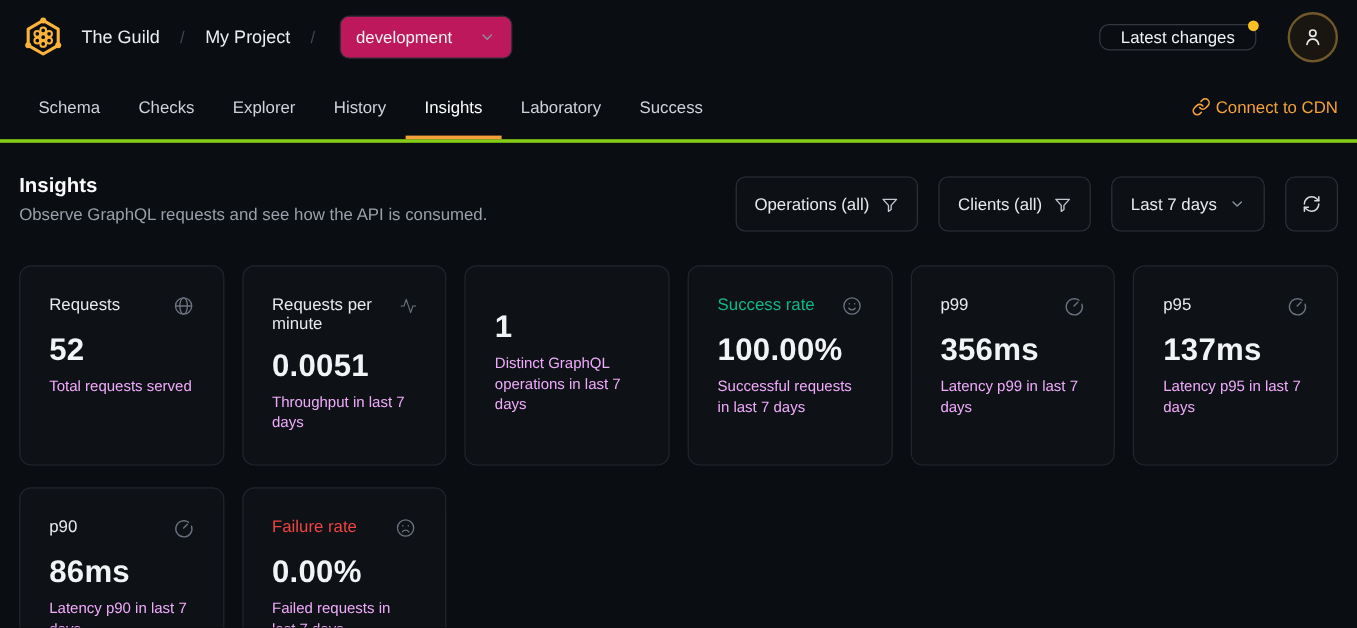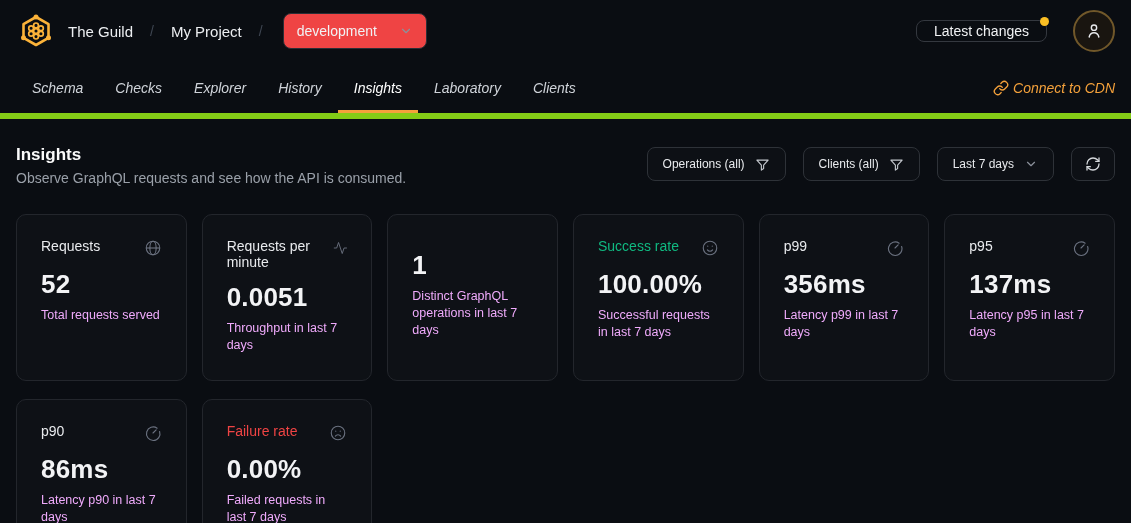--- a/index.html
+++ b/index.html
@@ -21,21 +21,21 @@
     padding: 0 16px;
   }
   .header-left { display: flex; align-items: center; gap: 12px; }
   .logo { width: 40px; height: 40px; cursor: pointer; }
   .crumbs { display: flex; align-items: center; gap: 17px; }
   .crumb { font-size: 15px; font-weight: 500; color: #eceef1; cursor: pointer; }
   .crumb-sep { color: #3f4652; font-size: 14px; }
   .target-select {
     display: flex; align-items: center; gap: 22px;
     margin-left: 3px;
-    background: #ef4444;
+    background: #be185d;
     border: 1px solid #2a2e35;
     border-radius: 8px;
     padding: 9px 13px;
     font-size: 14px; color: #f1f2f4;
     cursor: pointer;
   }
   .target-select .chev { color: #8b919b; }
 
   .header-right { display: flex; align-items: center; gap: 26px; }
   .latest-changes {
@@ -66,23 +66,22 @@
     display: flex; align-items: center; justify-content: center;
     color: #e7e9ec; cursor: pointer;
   }
 
   
   .nav {
     height: 57px;
     display: flex;
     align-items: stretch;
     justify-content: space-between;
-    border-bottom: 6px solid #84cc16;
+    border-bottom: 3px solid #84cc16;
     padding: 0 16px;
-    font-style: italic;
   }
   .tabs { display: flex; align-items: stretch; }
   .tab {
     display: flex; align-items: center;
     padding: 0 16px;
     font-size: 14px;
     color: #cfd3d9;
     cursor: pointer;
     position: relative;
     border-bottom: 3px solid transparent;
@@ -99,22 +98,22 @@
   .main { padding: 26px 16px 0; }
   .section-head { display: flex; align-items: flex-start; justify-content: space-between; }
   .sh-title { font-size: 17px; font-weight: 700; color: #fafafa; }
   .sh-sub { margin-top: 5px; font-size: 14px; color: #9aa0a9; }
   .filters { display: flex; align-items: center; gap: 17px; margin-top: 2px; }
   .filter-btn {
     display: flex; align-items: center; gap: 10px;
     background: #0d1015;
     border: 1px solid #2e3238;
     border-radius: 8px;
-    height: 34px; padding: 0 15px;
-    font-size: 12px; color: #e8eaed;
+    height: 46px; padding: 0 15px;
+    font-size: 14px; color: #e8eaed;
     font-family: inherit;
     cursor: pointer;
   }
   .filter-btn .ficon { color: #c4c8ce; }
   .icon-btn { padding: 0 13px; }
 
   
   .cards {
     margin-top: 28px;
     display: grid;
@@ -184,21 +183,21 @@
 </div>
 
 <div class="nav">
   <div class="tabs">
     <div class="tab">Schema</div>
     <div class="tab">Checks</div>
     <div class="tab">Explorer</div>
     <div class="tab">History</div>
     <div class="tab active">Insights</div>
     <div class="tab">Laboratory</div>
-    <div class="tab">Clients</div>
+    <div class="tab">Success</div>
   </div>
   <div class="cdn-link">
     <svg width="16" height="16" viewBox="0 0 24 24" fill="none" stroke="currentColor" stroke-width="2" stroke-linecap="round" stroke-linejoin="round">
       <path d="M10 13a5 5 0 0 0 7.54.54l3-3a5 5 0 0 0-7.07-7.07l-1.72 1.71"></path>
       <path d="M14 11a5 5 0 0 0-7.54-.54l-3 3a5 5 0 0 0 7.07 7.07l1.71-1.71"></path>
     </svg>
     <span>Connect to CDN</span>
   </div>
 </div>
 

